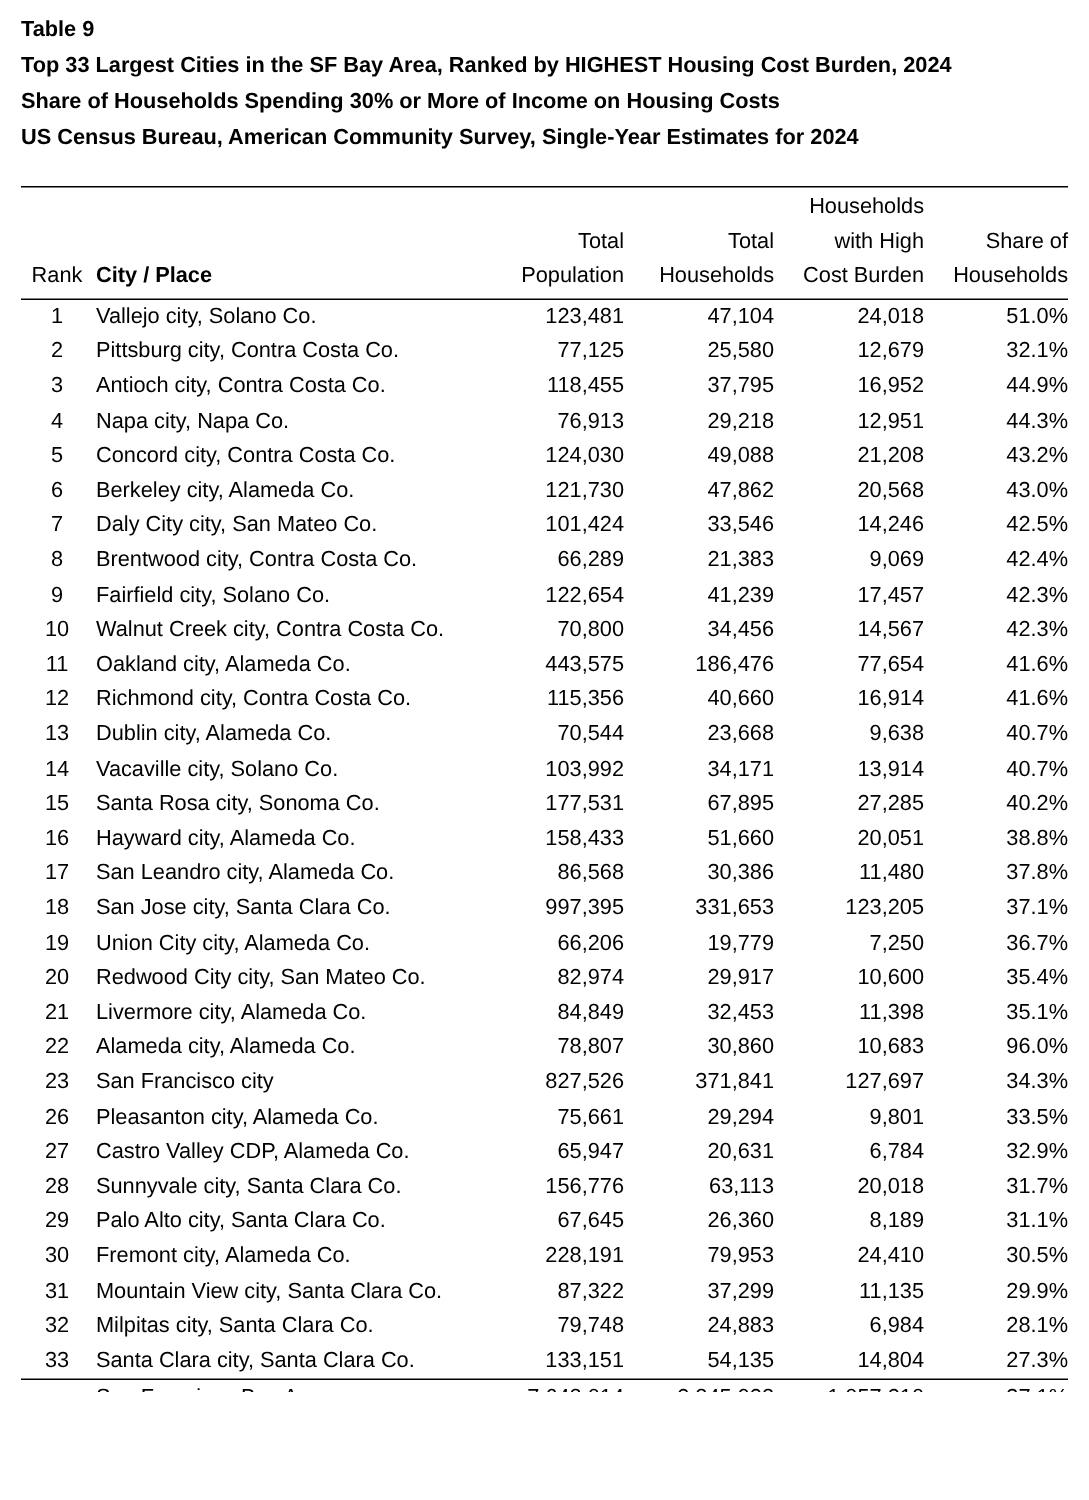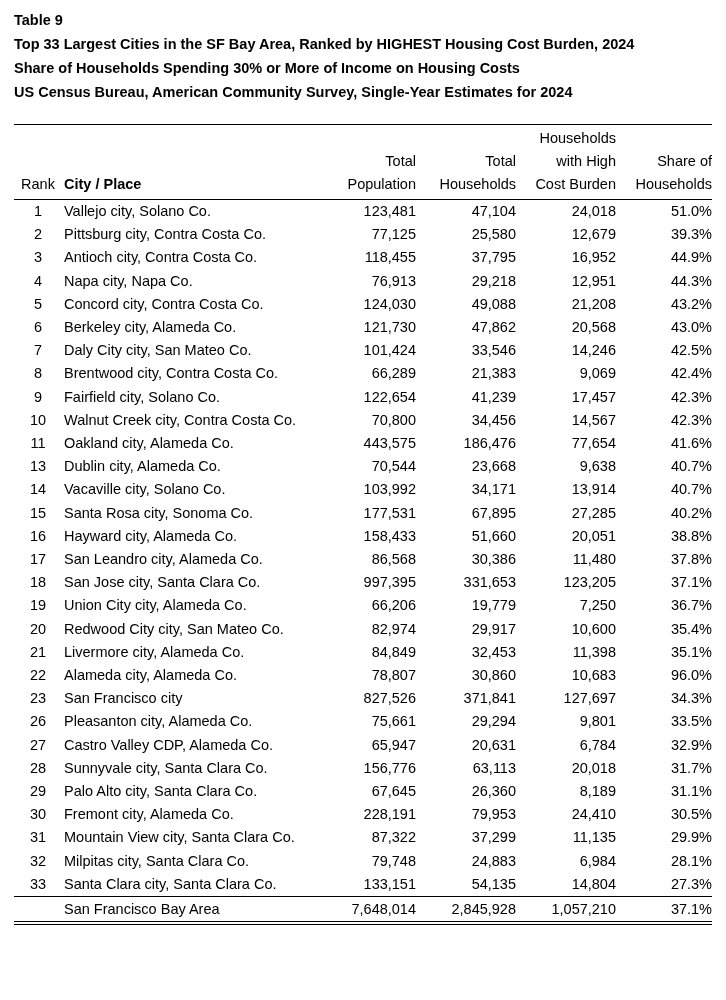--- a/index.html
+++ b/index.html
@@ -78,21 +78,21 @@
     <td class="num">24,018</td>
     <td class="num">51.0%</td>
   </tr>
 
   <tr>
     <td class="col-rank">2</td>
     <td class="col-city">Pittsburg city, Contra Costa Co.</td>
     <td class="num">77,125</td>
     <td class="num">25,580</td>
     <td class="num">12,679</td>
-    <td class="num">39.3%</td>
+    <td class="num">32.1%</td>
   </tr>
 
   <tr>
     <td class="col-rank">3</td>
     <td class="col-city">Antioch city, Contra Costa Co.</td>
     <td class="num">118,455</td>
     <td class="num">37,795</td>
     <td class="num">16,952</td>
     <td class="num">44.9%</td>
   </tr>
@@ -162,20 +162,28 @@
 
   <tr>
     <td class="col-rank">11</td>
     <td class="col-city">Oakland city, Alameda Co.</td>
     <td class="num">443,575</td>
     <td class="num">186,476</td>
     <td class="num">77,654</td>
     <td class="num">41.6%</td>
   </tr>
 
+  <tr>
+    <td class="col-rank">12</td>
+    <td class="col-city">Richmond city, Contra Costa Co.</td>
+    <td class="num">115,356</td>
+    <td class="num">40,660</td>
+    <td class="num">16,914</td>
+    <td class="num">41.6%</td>
+  </tr>
 
   <tr>
     <td class="col-rank">13</td>
     <td class="col-city">Dublin city, Alameda Co.</td>
     <td class="num">70,544</td>
     <td class="num">23,668</td>
     <td class="num">9,638</td>
     <td class="num">40.7%</td>
   </tr>
 

